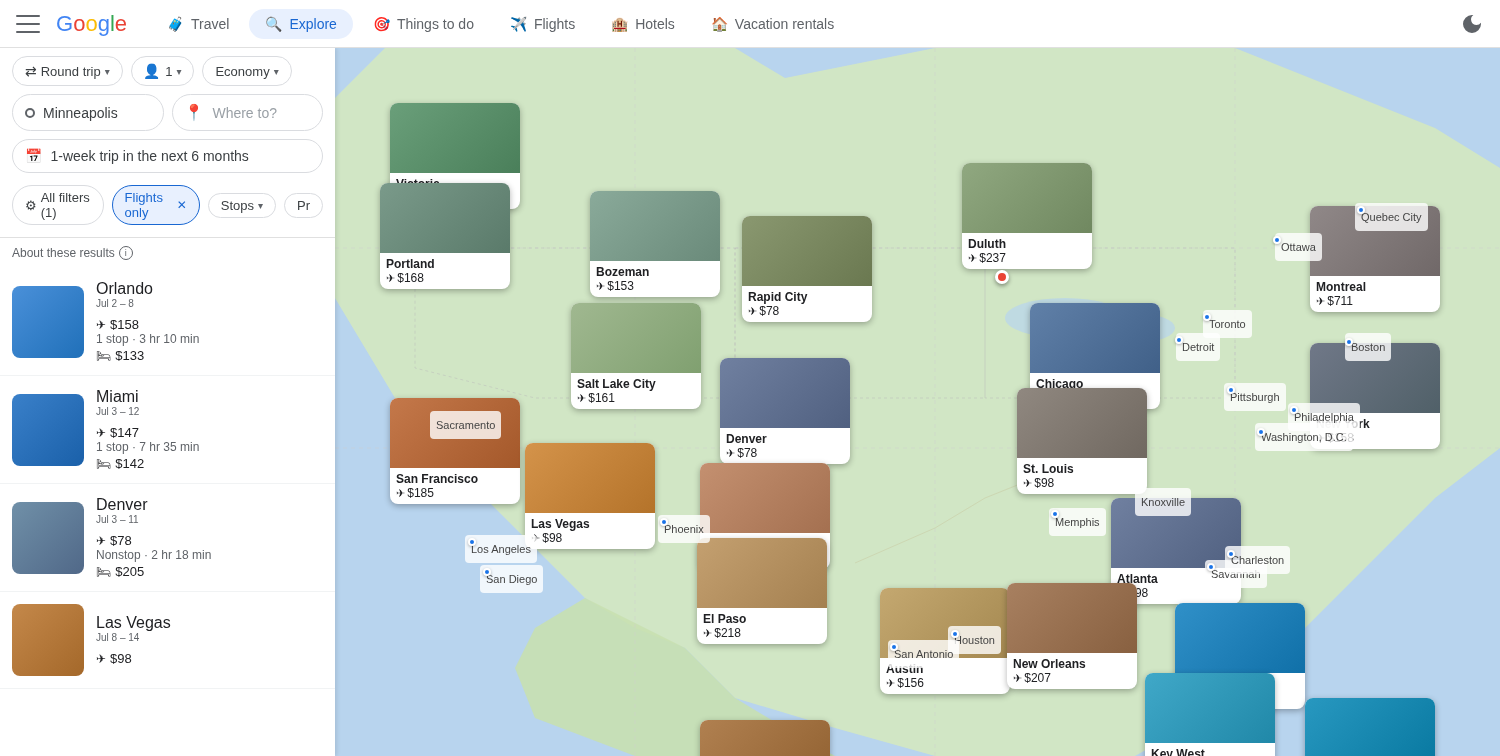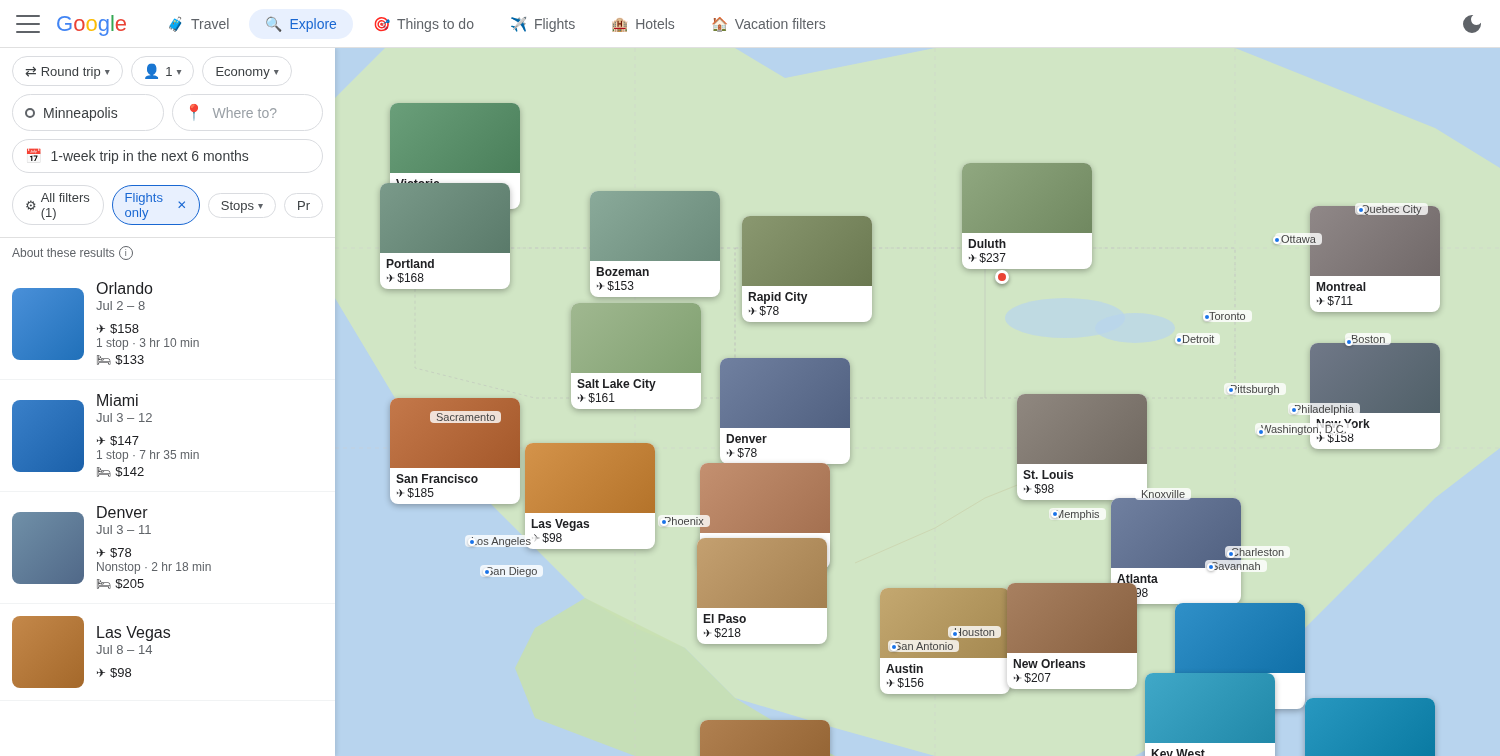--- a/index.html
+++ b/index.html
@@ -66,21 +66,21 @@
     .about-info-icon { width: 14px; height: 14px; border-radius: 50%; border: 1px solid #5f6368; display: inline-flex; align-items: center; justify-content: center; font-size: 9px; cursor: pointer; }
 
     .results-list { flex: 1; overflow-y: auto; }
     .result-card {
       display: flex; align-items: center; padding: 12px; border-bottom: 1px solid #f1f3f4;
       cursor: pointer;
     }
     .result-img-placeholder { width: 72px; height: 72px; border-radius: 8px; flex-shrink: 0; }
     .result-info { flex: 1; padding: 0 12px; }
     .result-city { font-size: 16px; font-weight: 500; color: #202124; }
-    .result-dates { font-size: 13px; color: #5f6368; margin-bottom: 8px; }
+    .result-dates { font-size: 10px; color: #5f6368; margin-bottom: 8px; }
     .result-flight { display: flex; align-items: center; gap: 4px; font-size: 13px; color: #202124; }
     .result-flight-detail { font-size: 12px; color: #5f6368; }
     .result-hotel { display: flex; align-items: center; gap: 4px; font-size: 13px; color: #202124; margin-top: 2px; }
     .plane-icon { font-size: 12px; }
     .bed-icon { font-size: 12px; }
     .price-bold { font-weight: 500; }
 
     
     .map-area {
       position: absolute; left: 335px; top: 48px; right: 0; bottom: 0;
@@ -104,21 +104,21 @@
     .map-card-img-placeholder {
       width: 130px; height: 70px;
     }
     .map-card-info { padding: 4px 6px; }
     .map-card-city { font-size: 12px; font-weight: 600; color: #202124; }
     .map-card-price { font-size: 12px; color: #202124; display: flex; align-items: center; gap: 2px; }
     .map-card-plane { font-size: 11px; }
 
     
     .map-label {
-      background: rgba(255,255,255,0.8); border-radius: 4px; padding: 0 6px;
+      background: rgba(255,255,255,0.8); border-radius: 4px; padding: 8px 6px;
       font-size: 11px; color: #444; cursor: pointer; white-space: nowrap;
     }
 
     
     .map-dot {
       width: 8px; height: 8px; border-radius: 50%; background: #1a73e8;
       border: 2px solid #fff; box-shadow: 0 1px 3px rgba(0,0,0,0.3);
       cursor: pointer;
     }
 
@@ -167,21 +167,21 @@
     <div class="nav-tab">
       <span class="nav-tab-icon">✈️</span>
       <span>Flights</span>
     </div>
     <div class="nav-tab">
       <span class="nav-tab-icon">🏨</span>
       <span>Hotels</span>
     </div>
     <div class="nav-tab">
       <span class="nav-tab-icon">🏠</span>
-      <span>Vacation filters</span>
+      <span>Vacation rentals</span>
     </div>
   </div>
   <div class="dark-mode-btn">
     <svg width="24" height="24" viewBox="0 0 24 24" fill="currentColor">
         <path d="M12 3a9 9 0 1 0 9 9c0-.46-.04-.92-.1-1.36a5.389 5.389 0 0 1-4.4 2.26 5.403 5.403 0 0 1-3.14-9.8c-.44-.06-.9-.1-1.36-.1z"></path>
       </svg>
   </div>
 </div>
 
 <div class="left-panel">
@@ -456,21 +456,33 @@
       <div class="map-card-img-placeholder" style="background:linear-gradient(135deg, #90a880, #708860);width:130px;height:70px;"></div>
       <div class="map-card-info">
         <div class="map-card-city">Duluth</div>
         <div class="map-card-price">
           <span class="map-card-plane">✈</span>
           <span>$237</span>
         </div>
       </div>
     </div>
   </div>
-        <div class="map-pin" style="left: 682px; top: 340px; margin-top: 6px;">
+        <div class="map-pin" style="left: 695px; top: 255px;">
+    <div class="map-card">
+      <div class="map-card-img-placeholder" style="background:linear-gradient(135deg, #6080a8, #406088);width:130px;height:70px;"></div>
+      <div class="map-card-info">
+        <div class="map-card-city">Chicago</div>
+        <div class="map-card-price">
+          <span class="map-card-plane">✈</span>
+          <span>$114</span>
+        </div>
+      </div>
+    </div>
+  </div>
+        <div class="map-pin" style="left: 682px; top: 340px;">
     <div class="map-card">
       <div class="map-card-img-placeholder" style="background:linear-gradient(135deg, #908880, #706860);width:130px;height:70px;"></div>
       <div class="map-card-info">
         <div class="map-card-city">St. Louis</div>
         <div class="map-card-price">
           <span class="map-card-plane">✈</span>
           <span>$98</span>
         </div>
       </div>
     </div>

